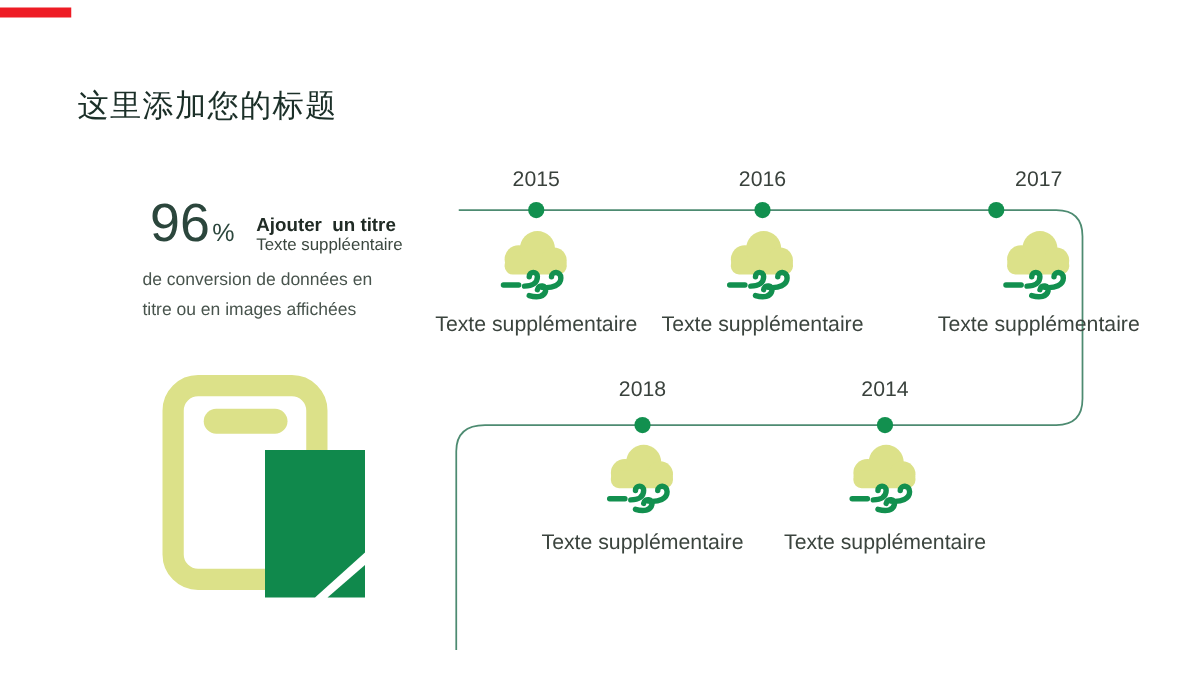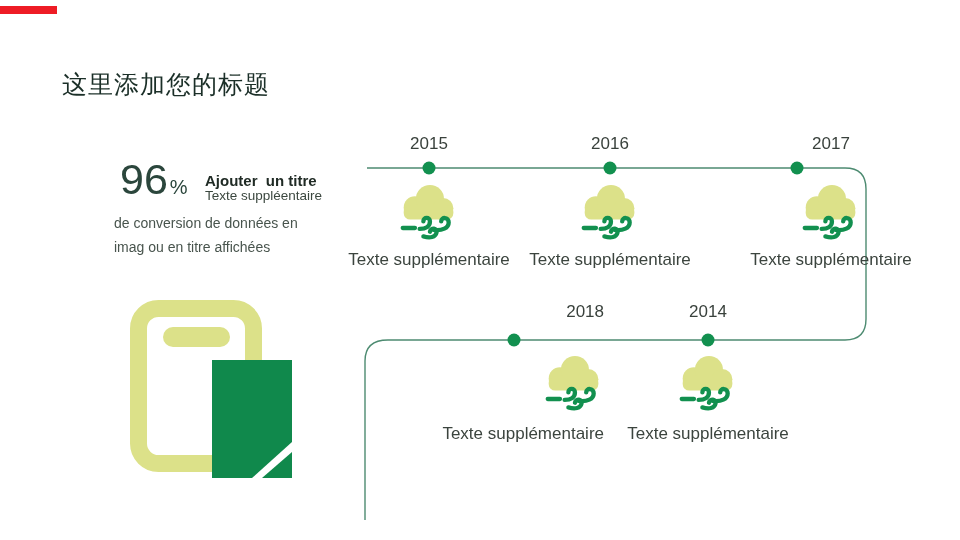--- a/index.html
+++ b/index.html
@@ -48,21 +48,21 @@
   <div class="title">这里添加您的标题</div>
 
   <div class="stat-value">
     <span class="stat-number">96</span>
     <span class="stat-unit">%</span>
   </div>
   <div class="stat-heading">Ajouter  un titre</div>
   <div class="stat-subheading">Texte suppléentaire</div>
   <div class="stat-desc">
     <div>de conversion de données en</div>
-    <div>imag ou en titre affichées</div>
+    <div>titre ou en images affichées</div>
   </div>
 
   <svg class="clipboard" width="180" height="195" viewBox="0 0 180 195">
     <rect x="15.5" y="12.5" width="115" height="155" rx="20" fill="none" stroke="#dce189" stroke-width="17"></rect>
     <rect x="40" y="31" width="67" height="20" rx="10" fill="#dce189"></rect>
     <polygon points="89,64 169,64 169,146 129,182 89,182" fill="#10894c"></polygon>
     <polygon points="139,182 169,156 169,182" fill="#10894c"></polygon>
   </svg>
 
   <svg class="timeline-svg" width="960" height="540" viewBox="0 0 960 540">
@@ -124,21 +124,21 @@
       <g class="wind">
           <path d="M4,49 H17"></path>
           <path d="M22,50 c7,0 11,-3 11,-8 c0,-5 -7,-5 -7,0"></path>
           <path d="M37,51 c9,1 16,-2 16,-8 c0,-6 -8,-6 -8,-1"></path>
           <path d="M26,58 c7,2 13,1 14,-4 c1,-5 -6,-6 -7,-1"></path>
         </g>
     </svg>
     <div class="tl-label">Texte supplémentaire</div>
   </div>
 
-  <div class="tl-item row2" style="left:424px;top:301px;align-items:flex-end;">
+  <div class="tl-item row2" style="left:424px;top:301px;">
     <div class="tl-year">2018</div>
     <svg class="cloud-icon" width="60" height="64" viewBox="0 0 64 66">
       <g class="cloud">
           <circle cx="17" cy="27" r="12"></circle>
           <circle cx="33" cy="18" r="15"></circle>
           <circle cx="47" cy="28" r="11"></circle>
           <rect x="5" y="25" width="53" height="15" rx="7"></rect>
         </g>
       <g class="wind">
           <path d="M4,49 H17"></path>

